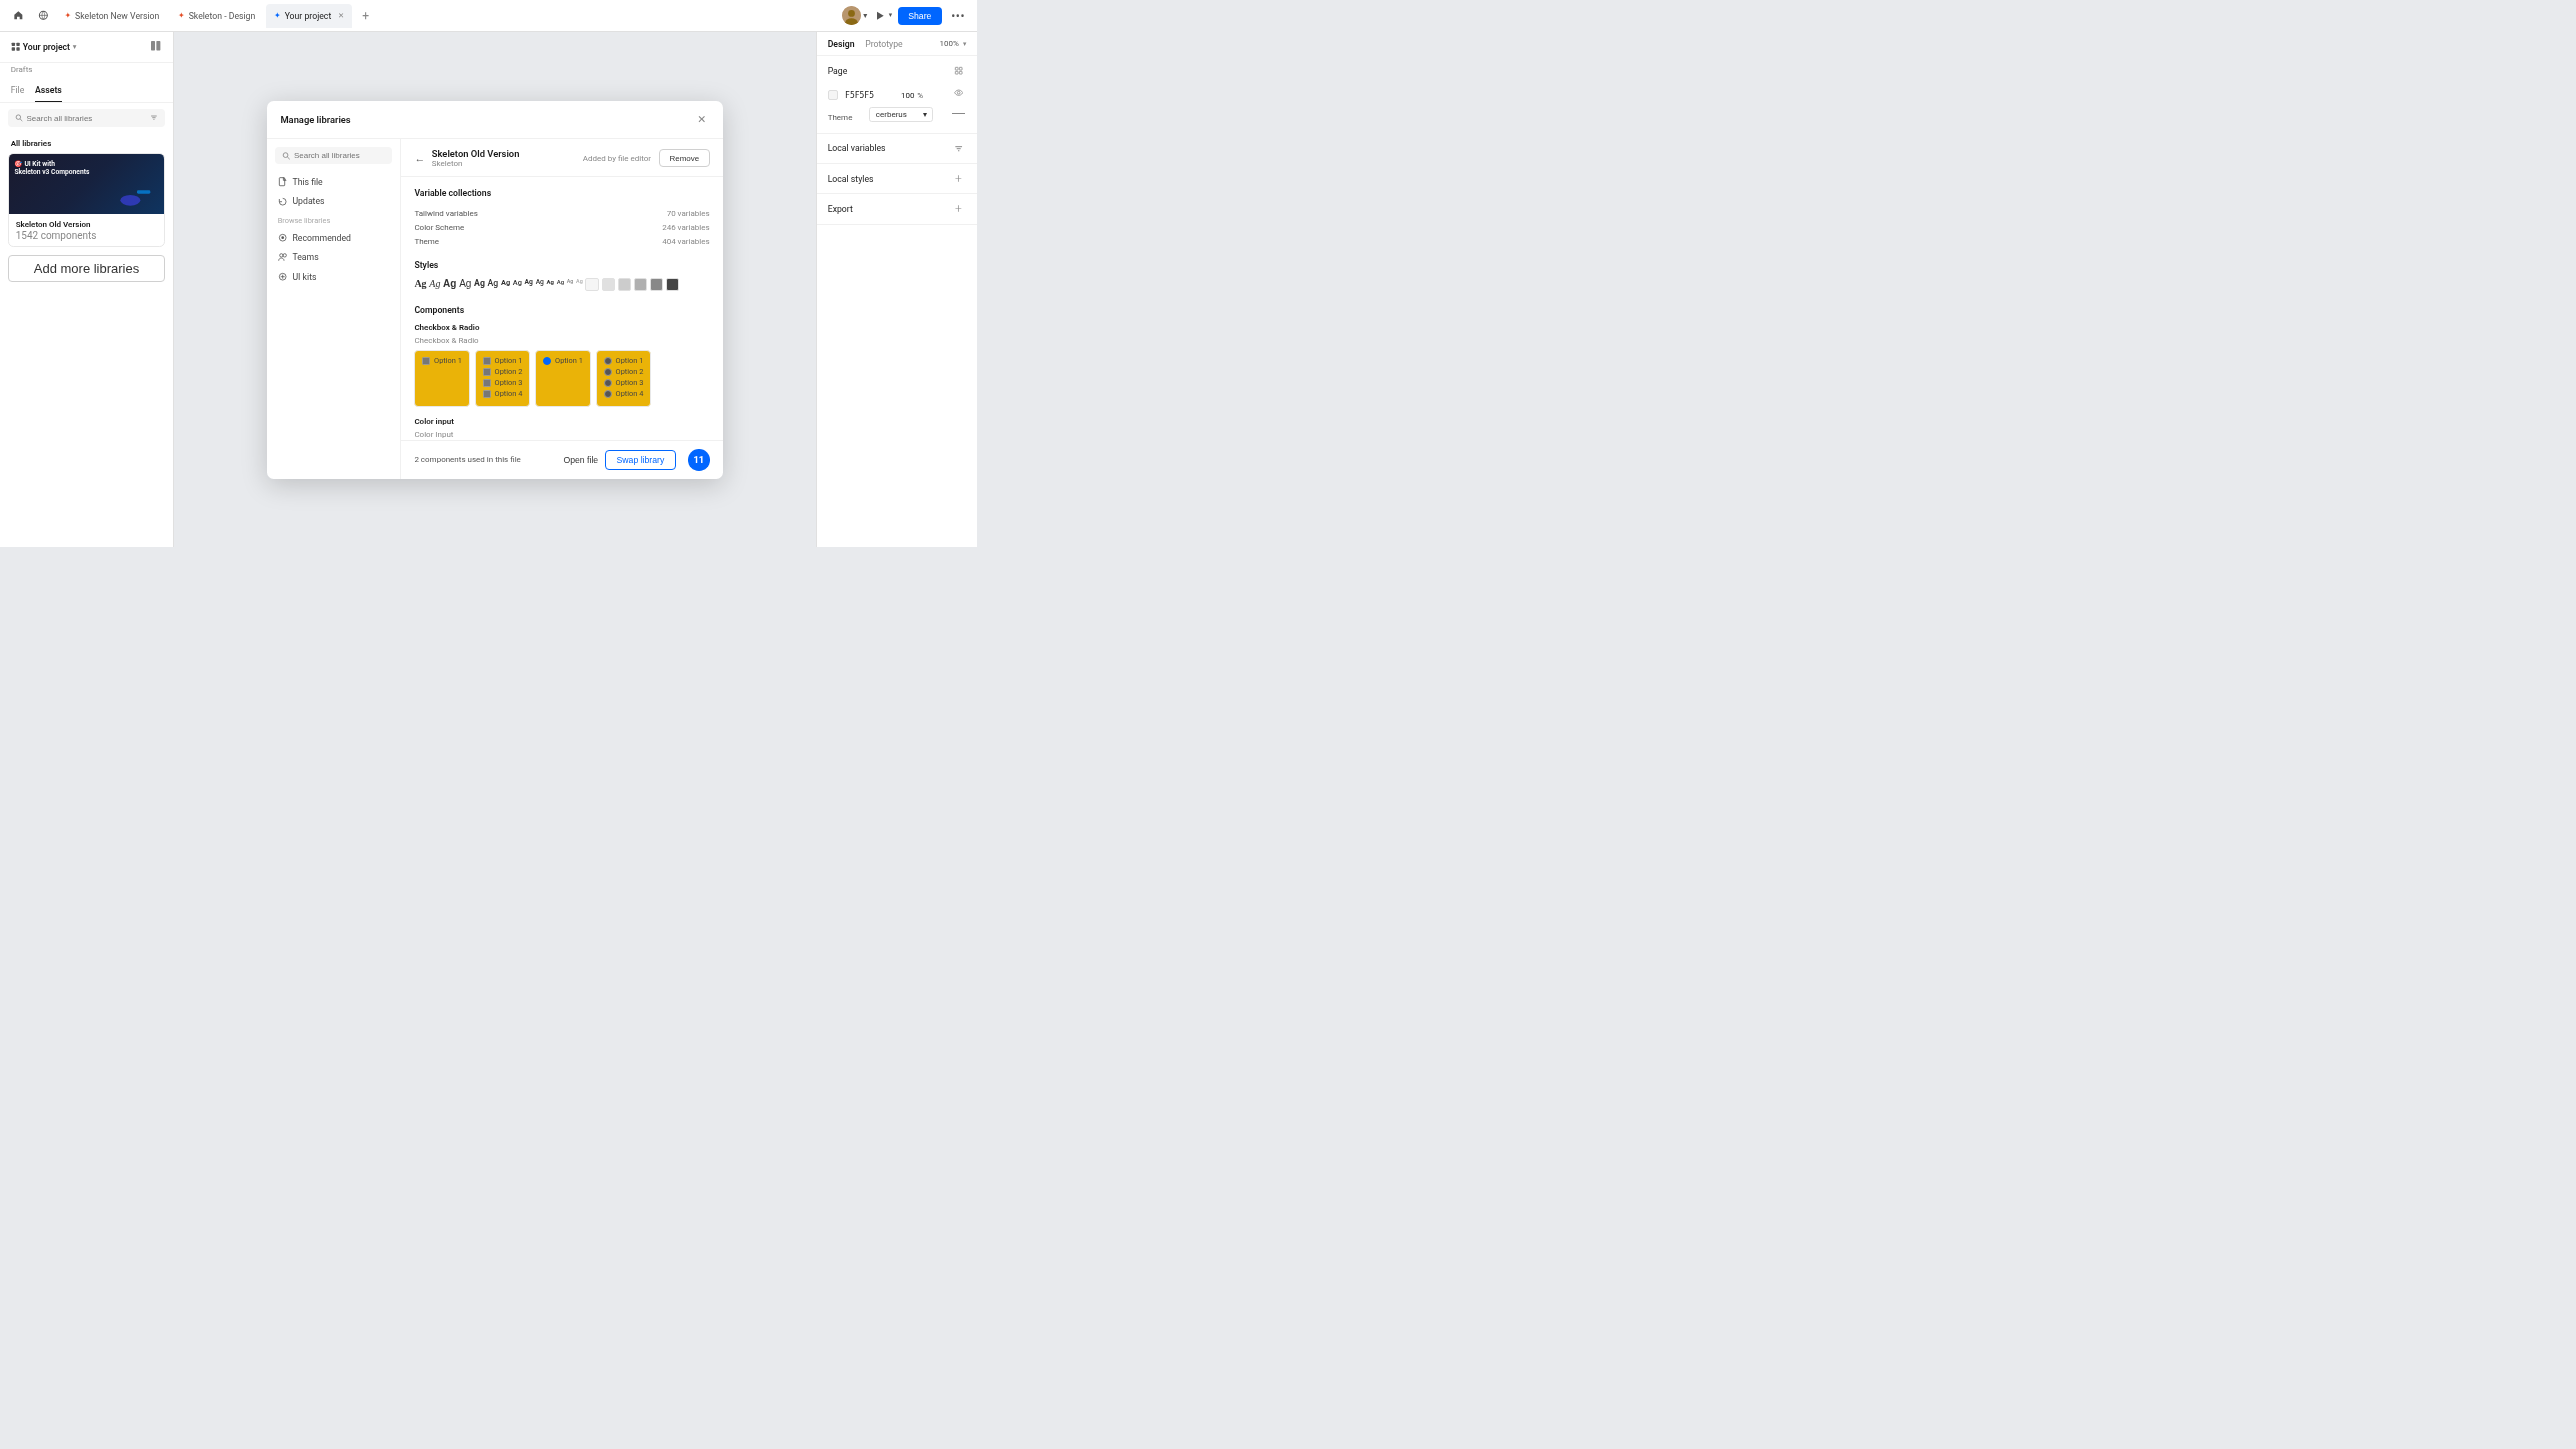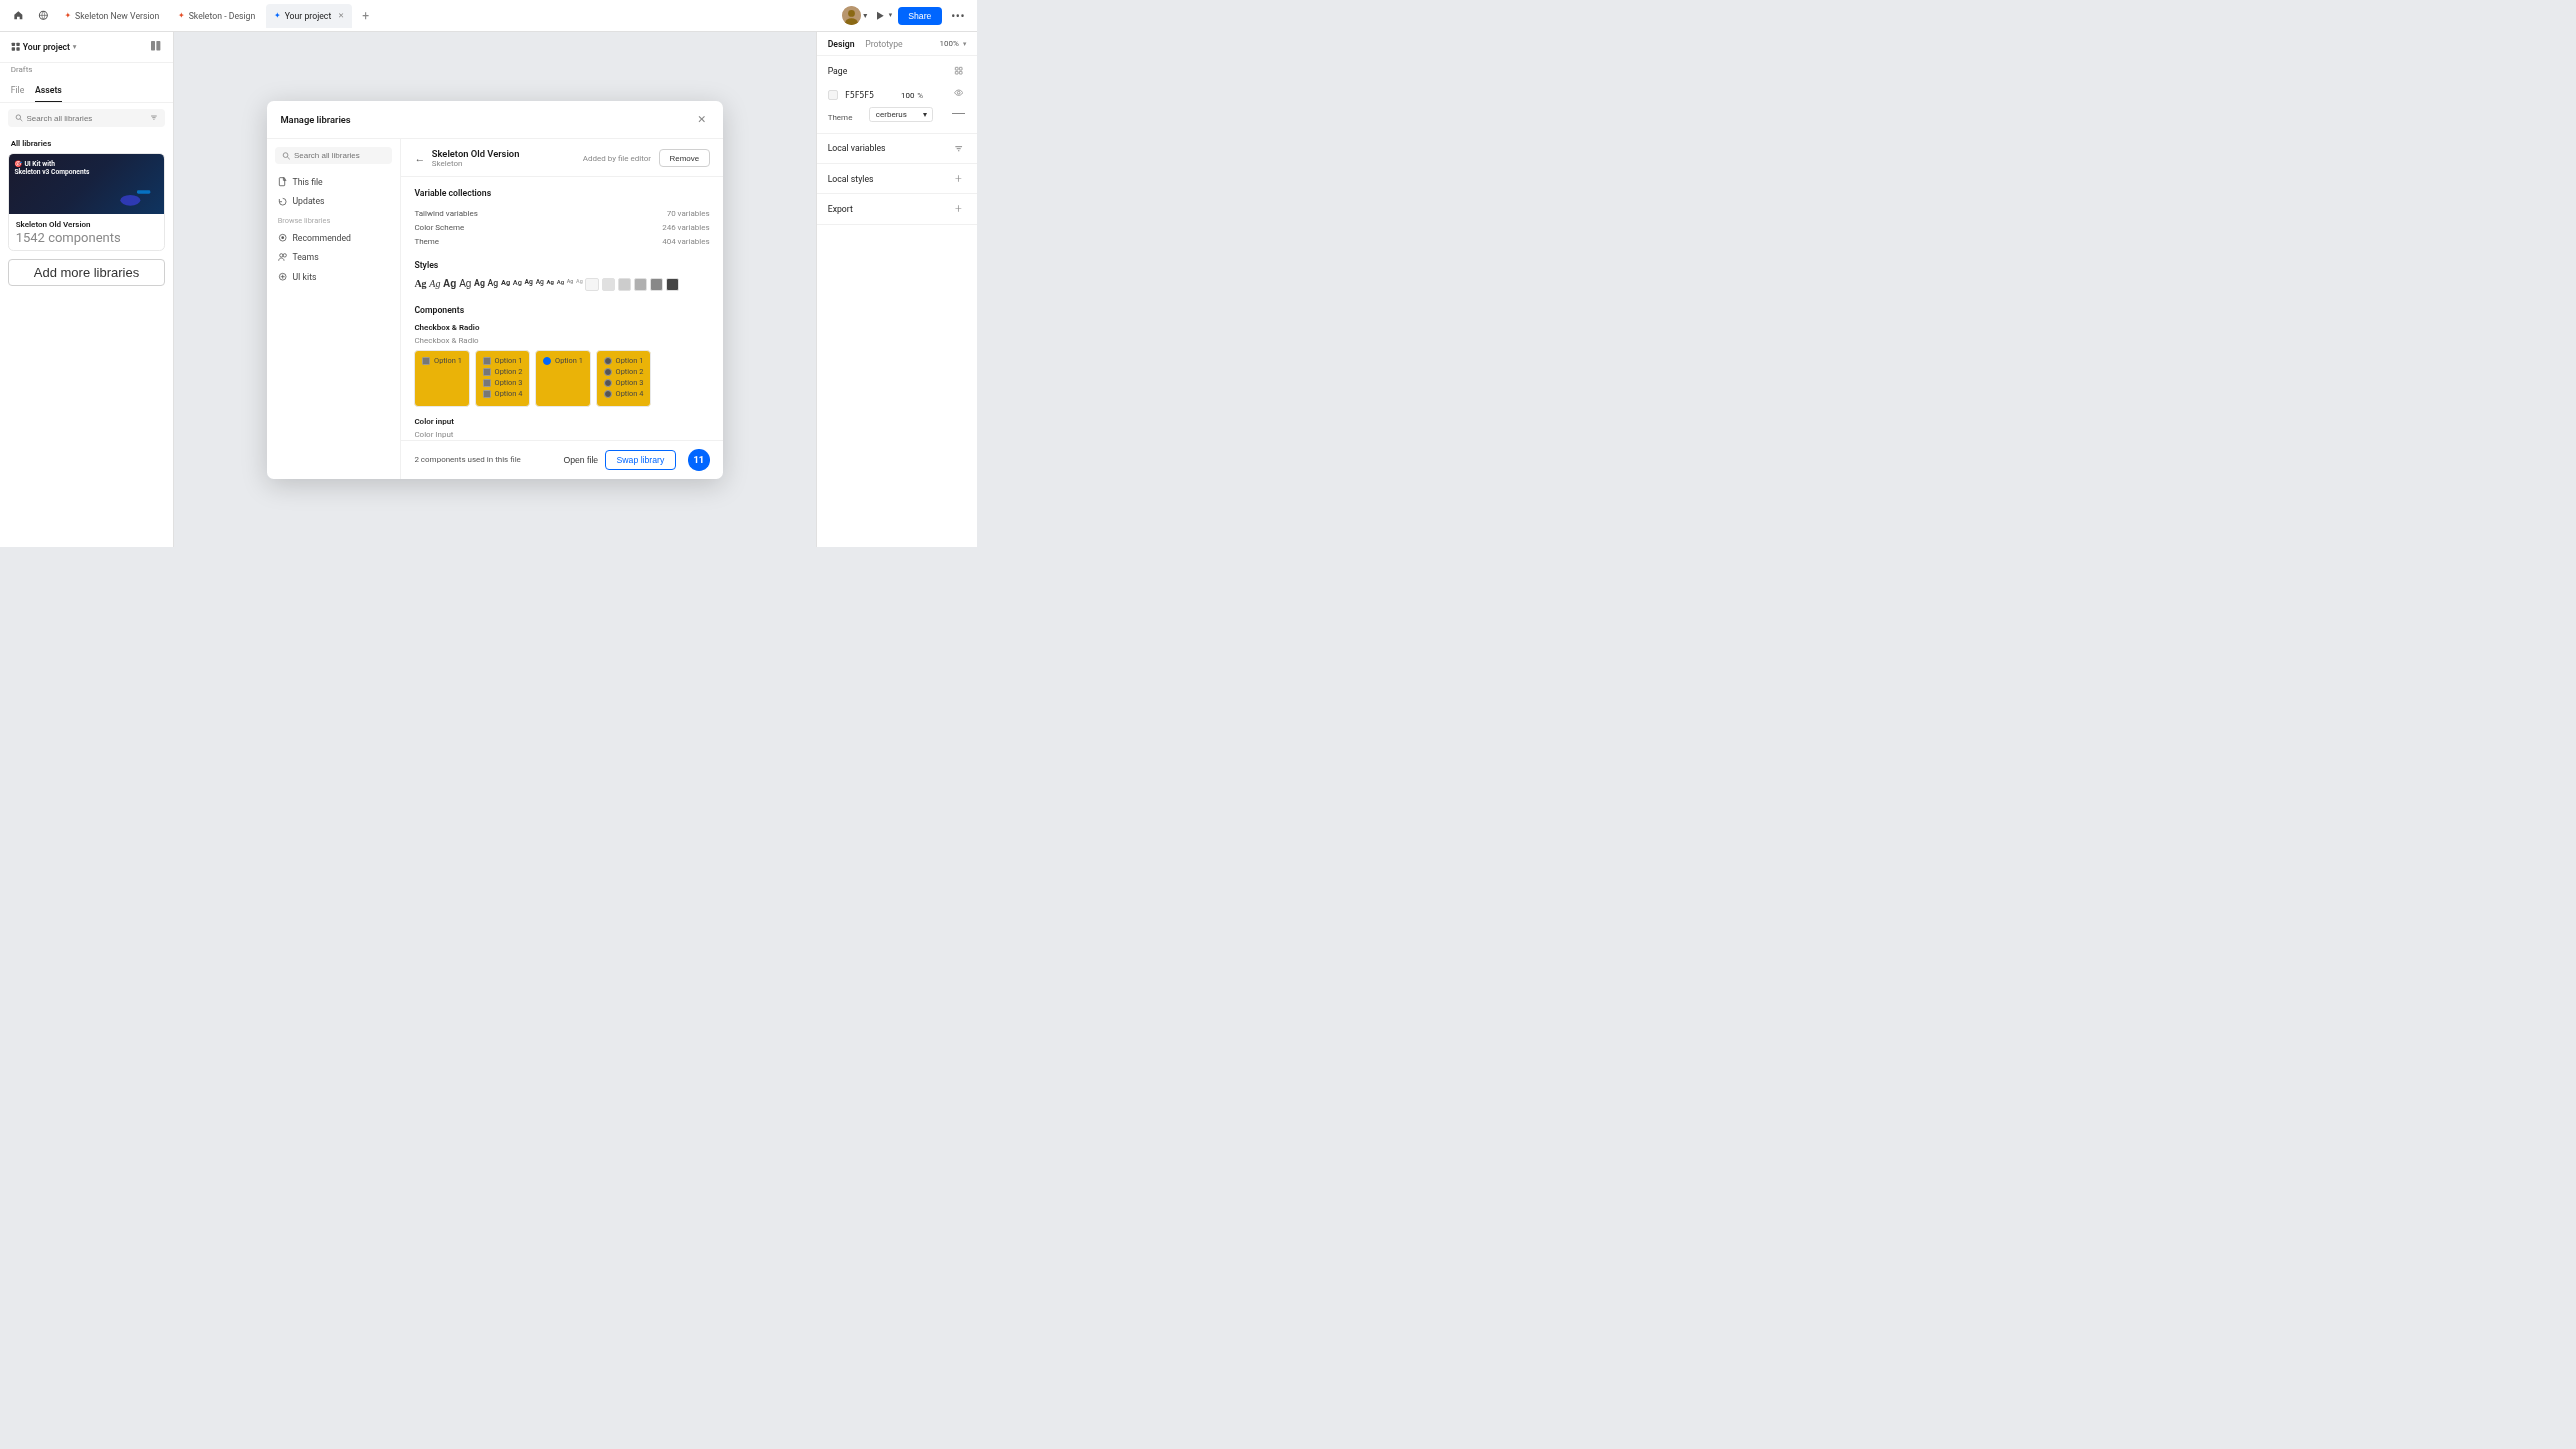--- a/index.html
+++ b/index.html
@@ -186,21 +186,21 @@
     }
     .library-card-info {
       padding: 5.4px 6.7px;
     }
     .library-card-name {
       font-size: 8px;
       font-weight: 600;
       color: #1a1a1a;
     }
     .library-card-count {
-      font-size: 13px;
+      font-size: 10px;
       color: #888;
       margin-top: 1.3px;
     }
     .add-libraries-btn {
       margin: 5.4px 8px;
       padding: 4.7px;
       background: white;
       border: 0.7px solid #d0d0d0;
       border-radius: 4px;
       font-size: 13px;

